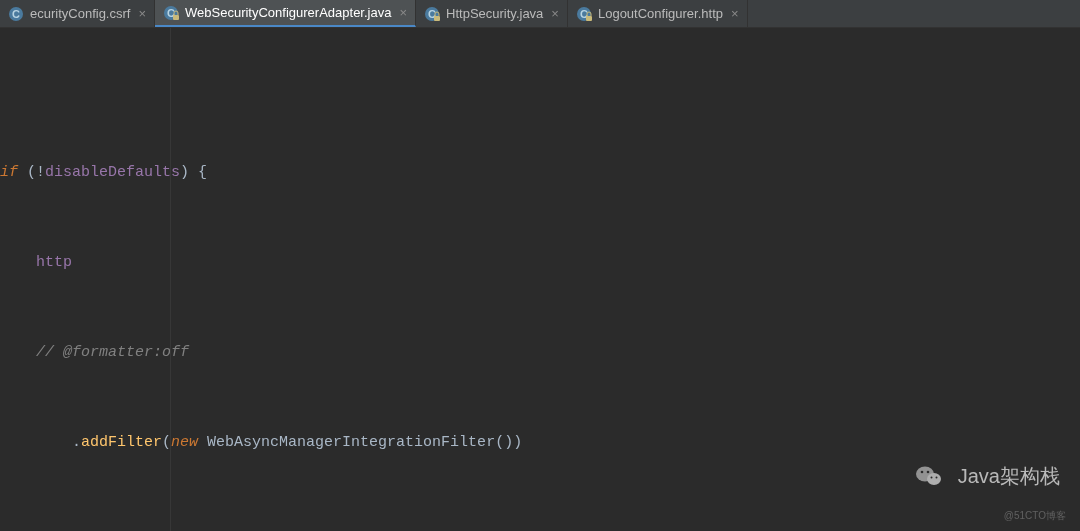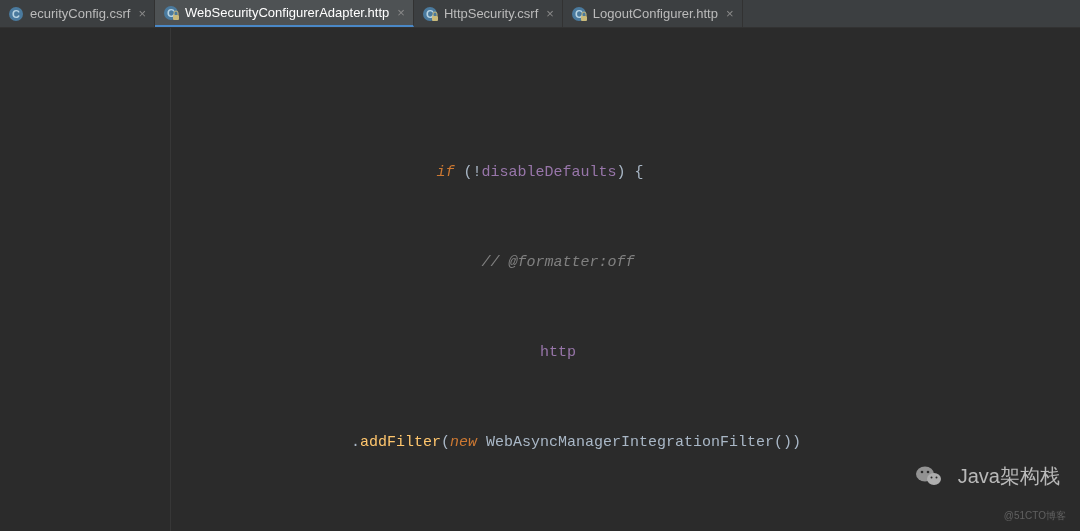--- a/index.html
+++ b/index.html
@@ -62,21 +62,20 @@
     }
     .gutter-line {
       position: absolute;
       left: 170px;
       top: 0;
       bottom: 0;
       width: 1px;
       background: #373737;
     }
     .code-line {
-      text-align: center;
     }
     .kw { color: #cc7832; font-style: italic; }
     .ident { color: #9876aa; }
     .comment { color: #808080; font-style: italic; }
     .method { color: #ffc66d; }
     .type { color: #a9b7c6; }
     .punc { color: #a9b7c6; }
     .watermark1 {
       position: absolute;
       right: 20px;
@@ -119,55 +118,55 @@
   </div>
   <div class="tab active">
     <span class="file-icon">
       <svg width="16" height="16">
           <circle cx="8" cy="8" r="7" fill="#4a7a9e"></circle>
           <text x="8" y="12" text-anchor="middle" fill="#b8d4e3" font-size="11" font-family="Arial" font-weight="bold">C</text>
           <rect x="10" y="10" width="6" height="5" rx="1" fill="#c9ba7a"></rect>
           <path d="M11 10 v-2 a2 2 0 0 1 4 0 v2" fill="none" stroke="#c9ba7a" stroke-width="1"></path>
         </svg>
     </span>
-    <span>WebSecurityConfigurerAdapter.http</span>
+    <span>WebSecurityConfigurerAdapter.java</span>
     <span class="tab-close">×</span>
   </div>
   <div class="tab">
     <span class="file-icon">
       <svg width="16" height="16">
           <circle cx="8" cy="8" r="7" fill="#4a7a9e"></circle>
           <text x="8" y="12" text-anchor="middle" fill="#b8d4e3" font-size="11" font-family="Arial" font-weight="bold">C</text>
           <rect x="10" y="10" width="6" height="5" rx="1" fill="#c9ba7a"></rect>
           <path d="M11 10 v-2 a2 2 0 0 1 4 0 v2" fill="none" stroke="#c9ba7a" stroke-width="1"></path>
         </svg>
     </span>
-    <span>HttpSecurity.csrf</span>
+    <span>HttpSecurity.java</span>
     <span class="tab-close">×</span>
   </div>
   <div class="tab">
     <span class="file-icon">
       <svg width="16" height="16">
           <circle cx="8" cy="8" r="7" fill="#4a7a9e"></circle>
           <text x="8" y="12" text-anchor="middle" fill="#b8d4e3" font-size="11" font-family="Arial" font-weight="bold">C</text>
           <rect x="10" y="10" width="6" height="5" rx="1" fill="#c9ba7a"></rect>
           <path d="M11 10 v-2 a2 2 0 0 1 4 0 v2" fill="none" stroke="#c9ba7a" stroke-width="1"></path>
         </svg>
     </span>
     <span>LogoutConfigurer.http</span>
     <span class="tab-close">×</span>
   </div>
 </div>
 
 <div class="editor">
   <div class="gutter-line"></div>
 
   <div class="code-line"><span class="kw">if</span><span class="punc"> (!</span><span class="ident">disableDefaults</span><span class="punc">) {</span></div>
+  <div class="code-line">    <span class="ident">http</span></div>
   <div class="code-line">    <span class="comment">// @formatter:off</span></div>
-  <div class="code-line">    <span class="ident">http</span></div>
   <div class="code-line">        <span class="punc">.</span><span class="method">addFilter</span><span class="punc">(</span><span class="kw">new</span><span class="type"> WebAsyncManagerIntegrationFilter())</span></div>
   
   
   
   
   
   
   
   
   

